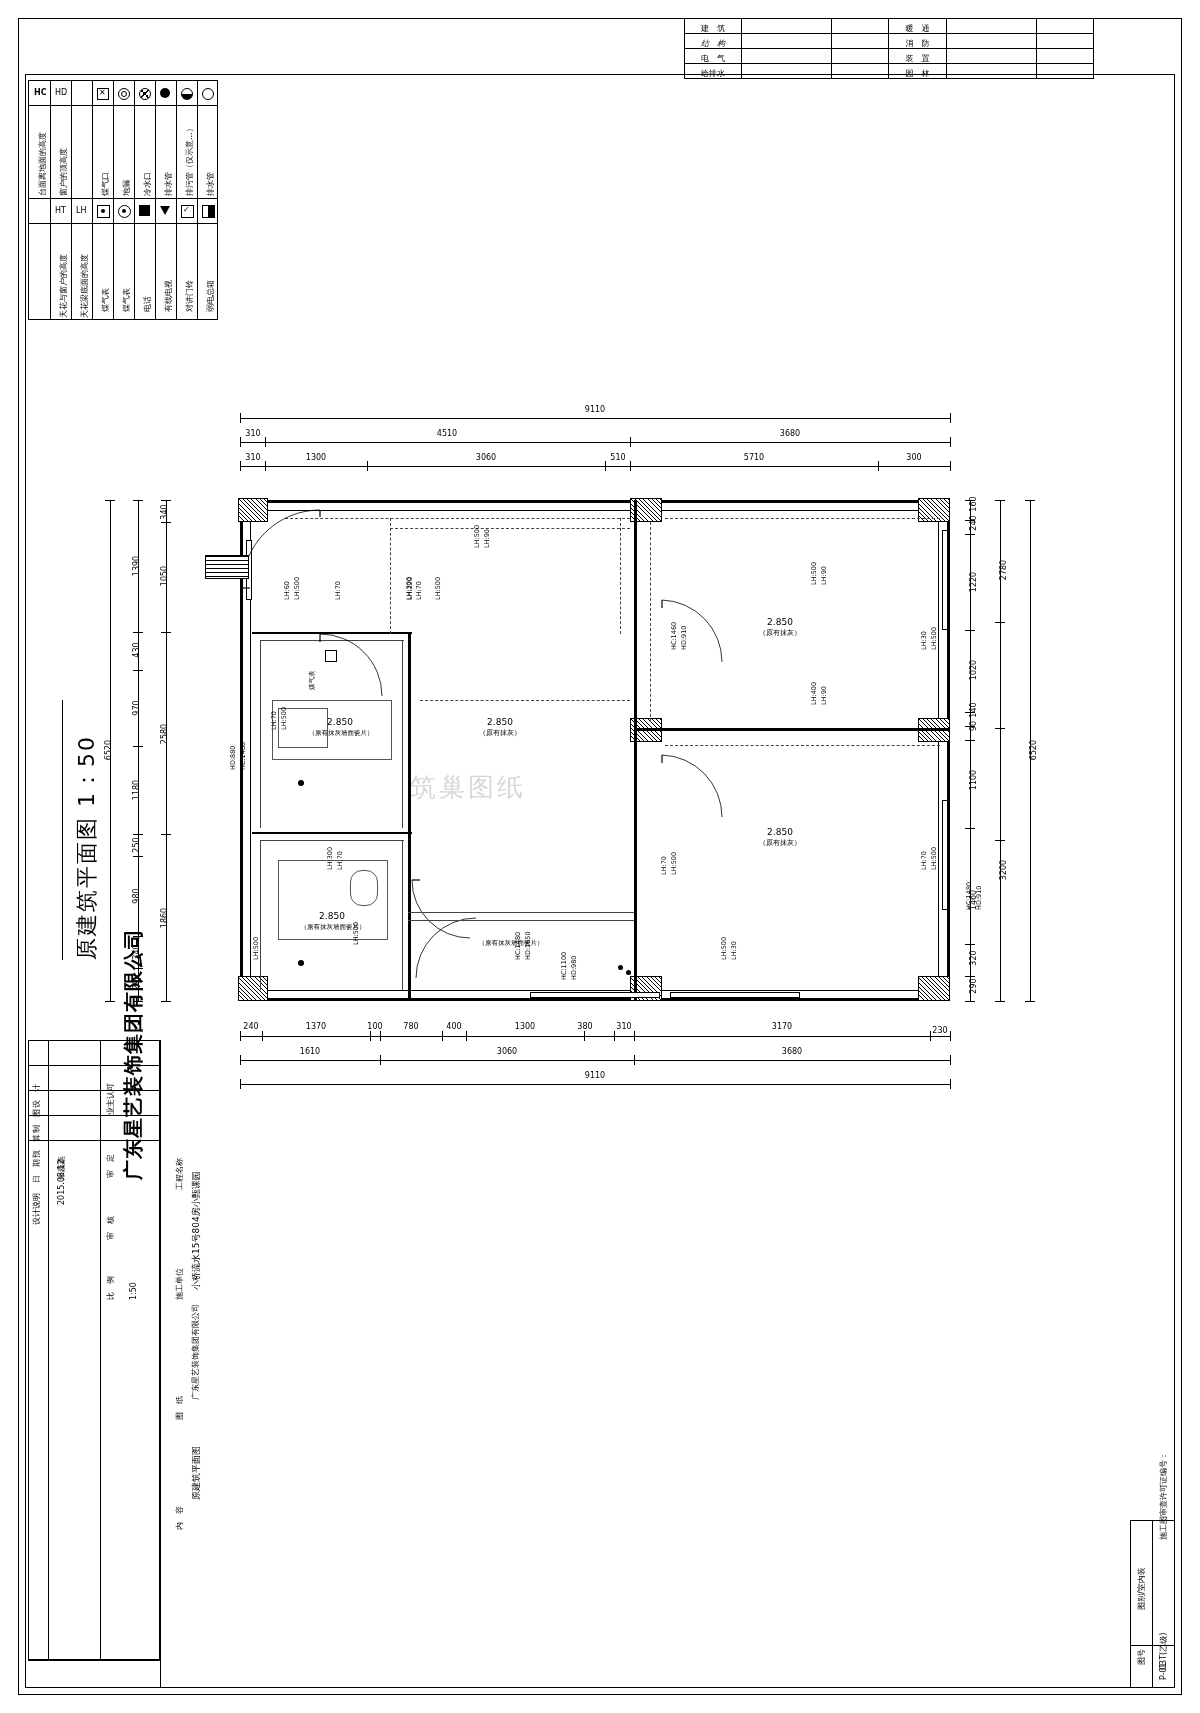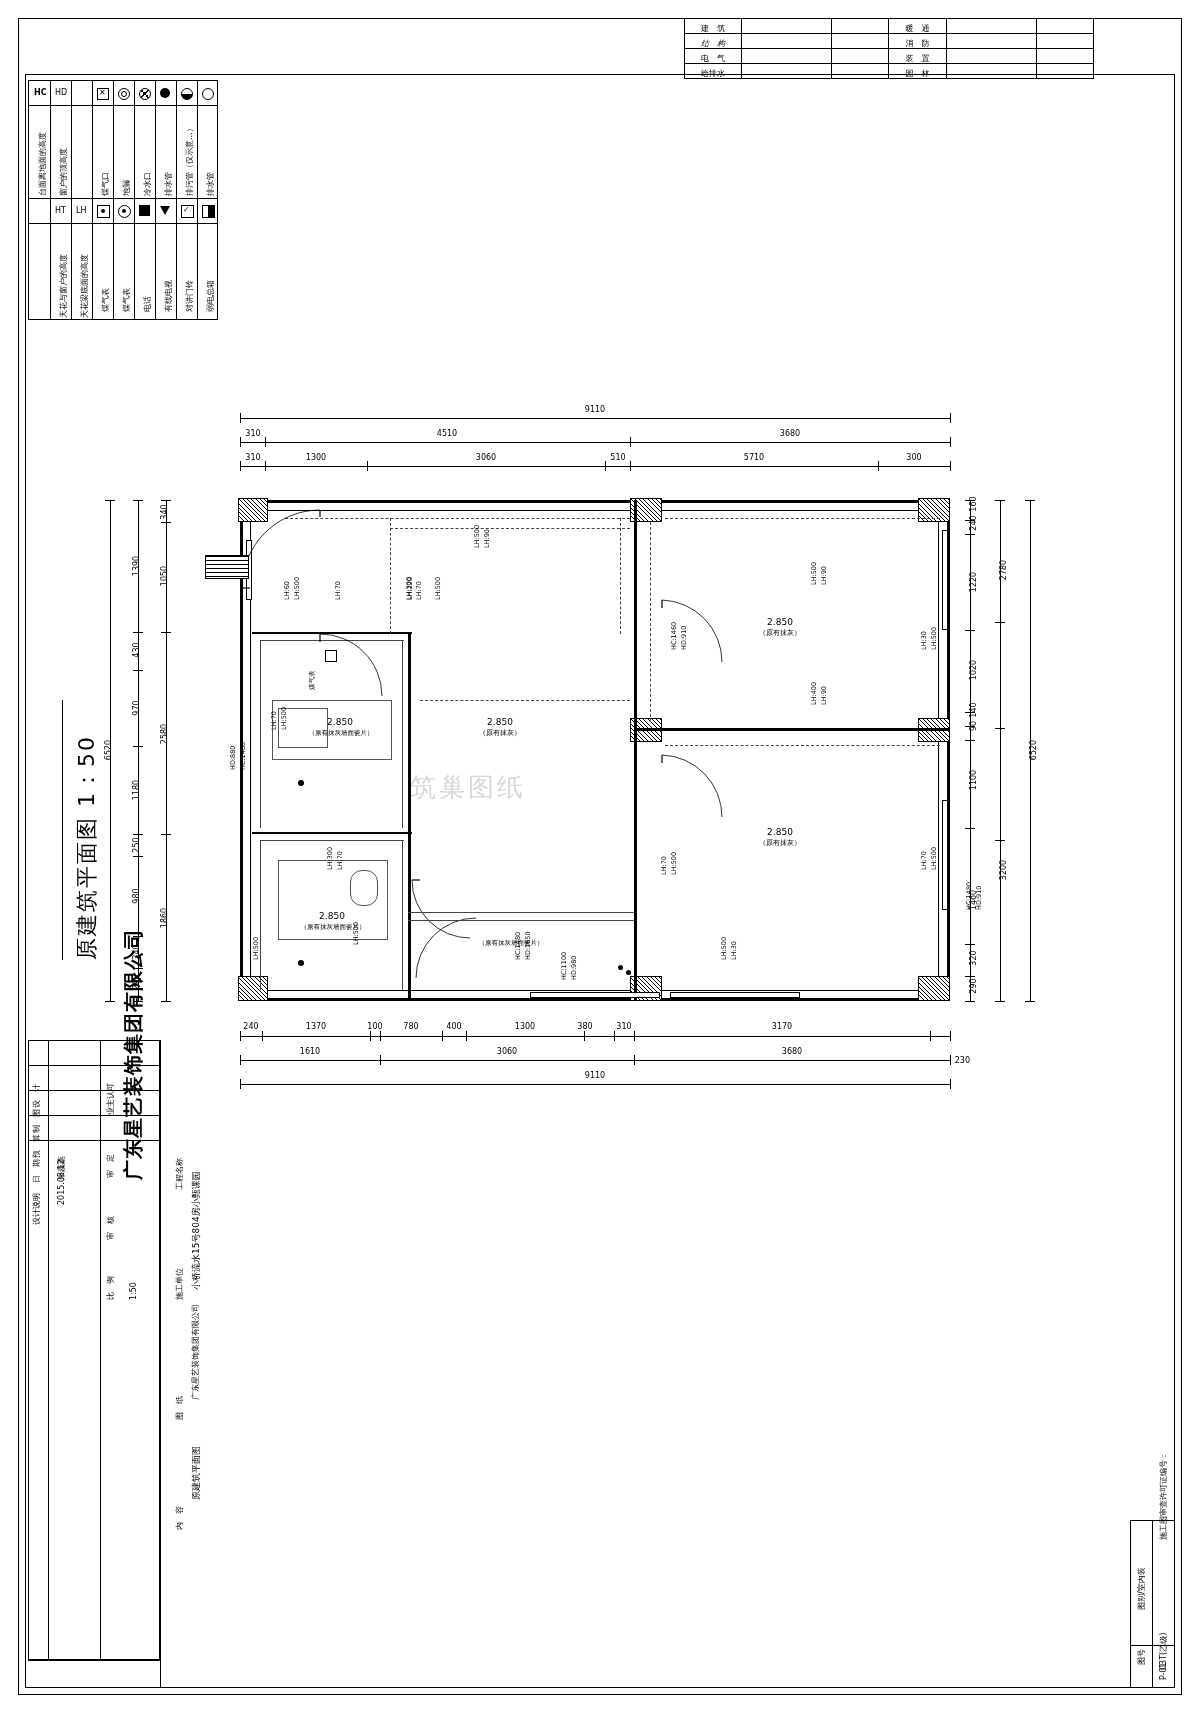--- a/index.html
+++ b/index.html
@@ -333,21 +333,21 @@
     <div class="tick" style="left:720px;top:631px;height:10px;"></div>
     <div class="dimtxt" style="left:-9px;top:622px;width:60px;">240</div>
     <div class="dimtxt" style="left:56px;top:622px;width:60px;">1370</div>
     <div class="dimtxt" style="left:115px;top:622px;width:60px;">100</div>
     <div class="dimtxt" style="left:151px;top:622px;width:60px;">780</div>
     <div class="dimtxt" style="left:194px;top:622px;width:60px;">400</div>
     <div class="dimtxt" style="left:265px;top:622px;width:60px;">1300</div>
     <div class="dimtxt" style="left:325px;top:622px;width:60px;">380</div>
     <div class="dimtxt" style="left:364px;top:622px;width:60px;">310</div>
     <div class="dimtxt" style="left:522px;top:622px;width:60px;">3170</div>
-    <div class="dimtxt" style="left:680px;top:656px;width:60px;text-align:right;">230</div>
+    <div class="dimtxt" style="left:680px;top:626px;width:60px;">230</div>
 
     <div class="dimline" style="left:10px;top:660px;width:710px;"></div>
     <div class="tick" style="left:10px;top:655px;height:10px;"></div>
     <div class="tick" style="left:150px;top:655px;height:10px;"></div>
     <div class="tick" style="left:404px;top:655px;height:10px;"></div>
     <div class="tick" style="left:720px;top:655px;height:10px;"></div>
     <div class="dimtxt" style="left:50px;top:647px;width:60px;">1610</div>
     <div class="dimtxt" style="left:247px;top:647px;width:60px;">3060</div>
     <div class="dimtxt" style="left:532px;top:647px;width:60px;">3680</div>
 

